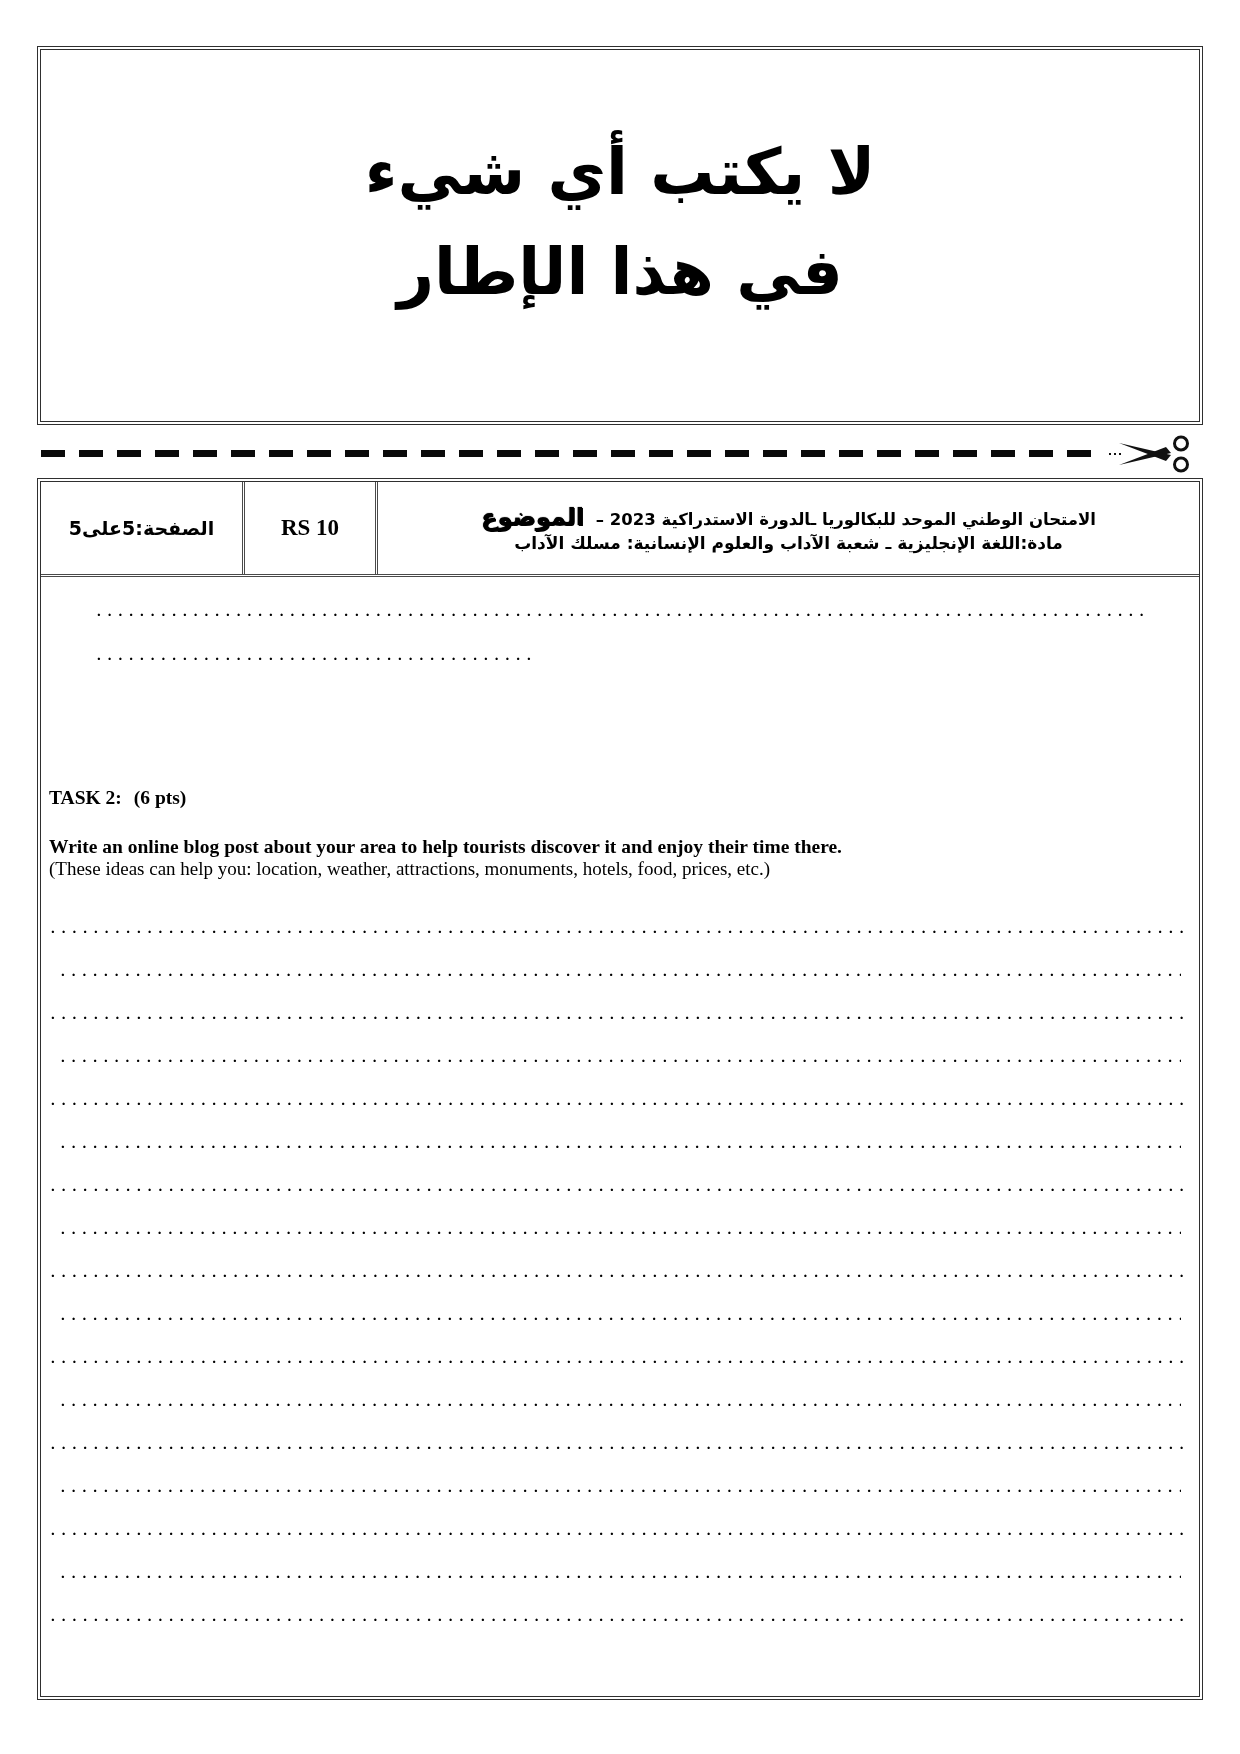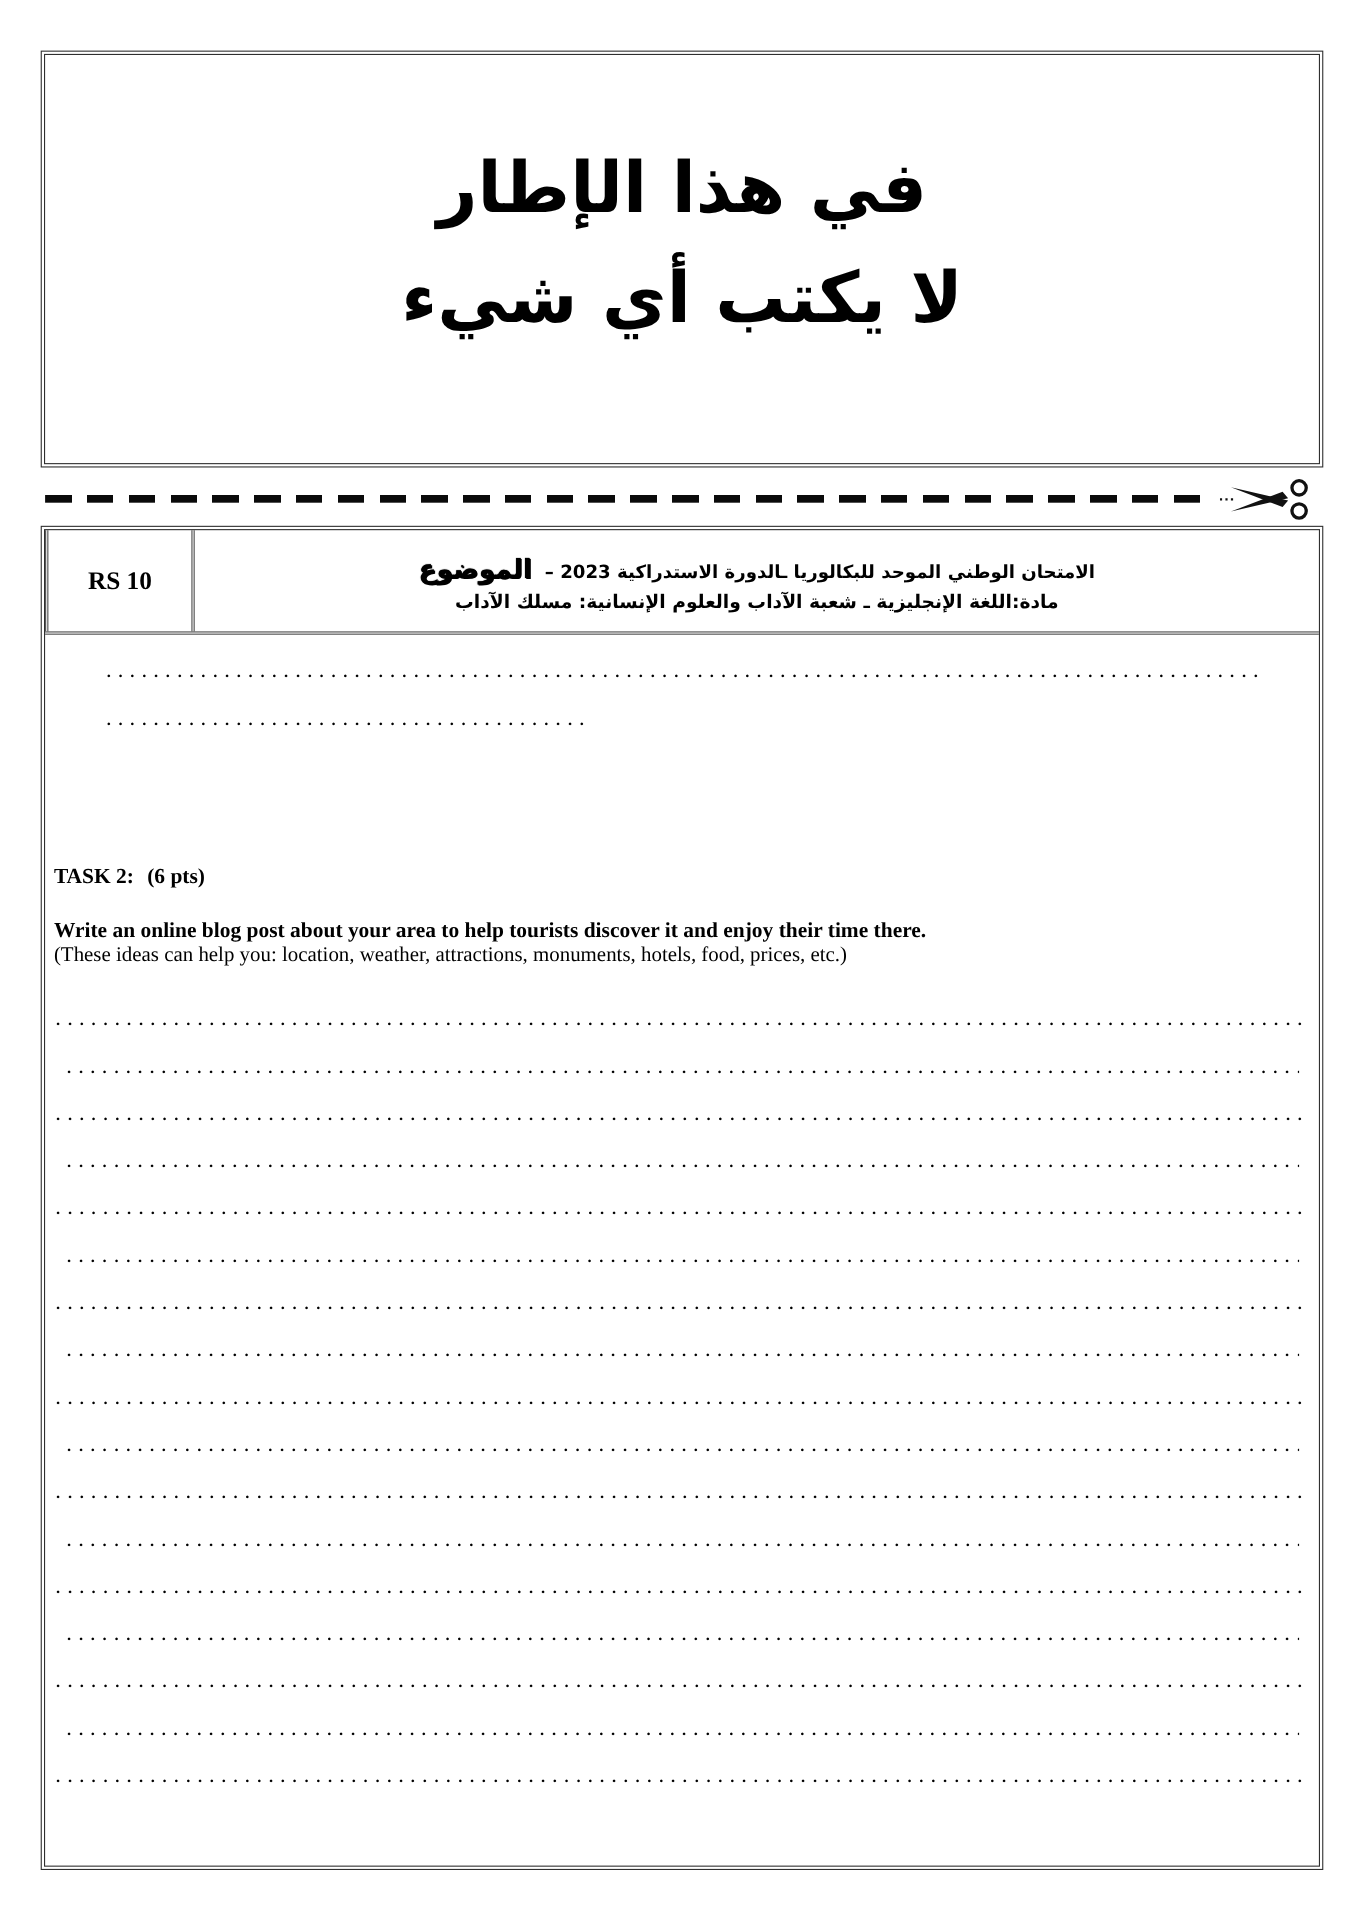--- a/index.html
+++ b/index.html
@@ -39,21 +39,21 @@
     font-weight:bold;font-size:19px;
   }
   .cell-code{
     width:136px;border-left:3px double #4a4a4a;border-right:3px double #4a4a4a;
     font-weight:bold;font-size:23px;font-family:"Liberation Serif",serif;
   }
   .cell-title{
     flex:1;flex-direction:column;direction:rtl;
     font-family:"DejaVu Sans",sans-serif;font-weight:bold;text-align:center;
   }
-  .title-l1{font-size:16.5px;line-height:36px;white-space:nowrap;}
+  .title-l1{font-size:16.5px;line-height:26px;white-space:nowrap;}
   .exam-logo{
     font-size:24px;font-weight:bold;
     text-shadow:1px 1px 0 #000, 0 0 1px #000;
     padding-right:6px;
   }
   .title-l2{font-size:17px;line-height:20px;white-space:nowrap;}
 
   
   .dotline{
     overflow:hidden;white-space:nowrap;
@@ -74,40 +74,41 @@
   .answer-area{position:absolute;left:4px;right:4px;top:425px;}
   .ansline{height:43px;line-height:43px;margin-left:6px;width:1136px;}
   .ansline.alt{margin-left:16px;width:1120px;}
 </style>
 </head>
 <body>
 
 <div class="page">
 
   <div class="top-frame">
+    <div class="no-write-line">لا يكتب أي شيء</div>
     <div class="no-write-line">في هذا الإطار</div>
-    <div class="no-write-line">لا يكتب أي شيء</div>
   </div>
 
   <div class="cut-row">
     <div class="dashes"></div>
     <span class="scissors">
       <svg width="92" height="40" viewBox="0 0 92 40" xmlns="http://www.w3.org/2000/svg">
         <line x1="0" y1="20" x2="14" y2="20" stroke="#111" stroke-width="2" stroke-dasharray="2,3"></line>
         <polygon points="10,31 57,13 62,19" fill="#111"></polygon>
         <polygon points="10,9 57,27 62,21" fill="#111"></polygon>
         <circle cx="72" cy="9.5" r="6.5" fill="#fff" stroke="#111" stroke-width="3"></circle>
         <circle cx="72" cy="30.5" r="6.5" fill="#fff" stroke="#111" stroke-width="3"></circle>
       </svg>
     </span>
   </div>
 
   <div class="main-frame">
 
     <div class="header-table">
+      <div class="cell cell-page">الصفحة:5على5</div>
       <div class="cell cell-code">RS 10</div>
       <div class="cell cell-title">
         <div class="title-l1">
           <span>الامتحان الوطني الموحد للبكالوريا ـالدورة الاستدراكية 2023 –</span>
           <span class="exam-logo">الموضوع</span>
         </div>
         <div class="title-l2">مادة:اللغة الإنجليزية ـ شعبة الآداب والعلوم الإنسانية: مسلك الآداب</div>
       </div>
     </div>
 

